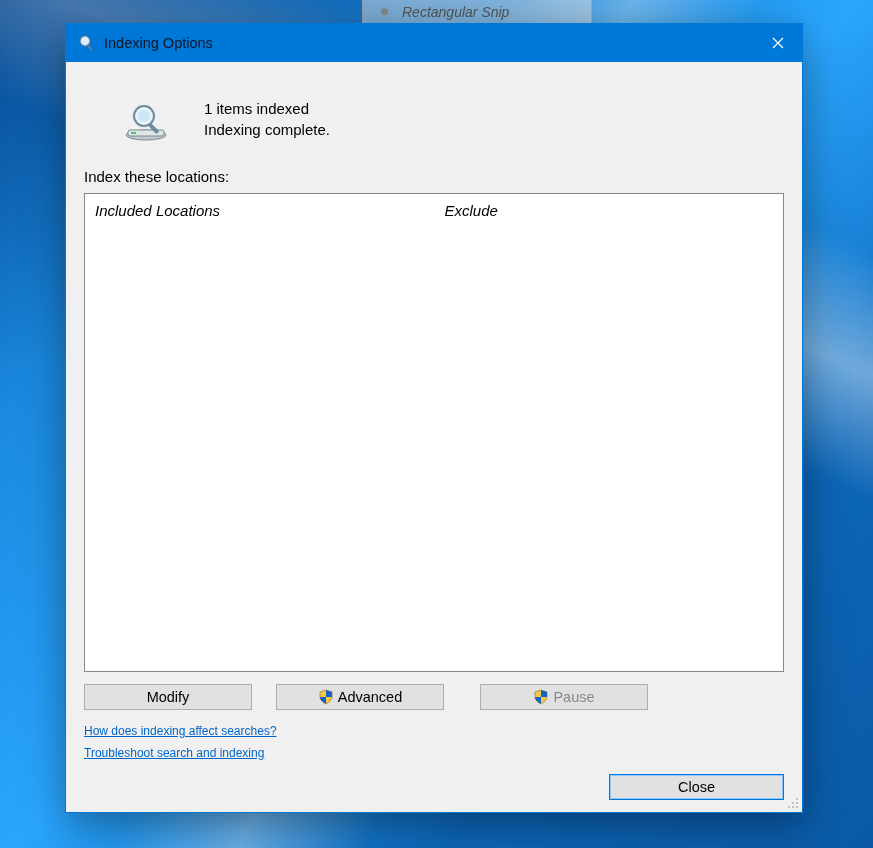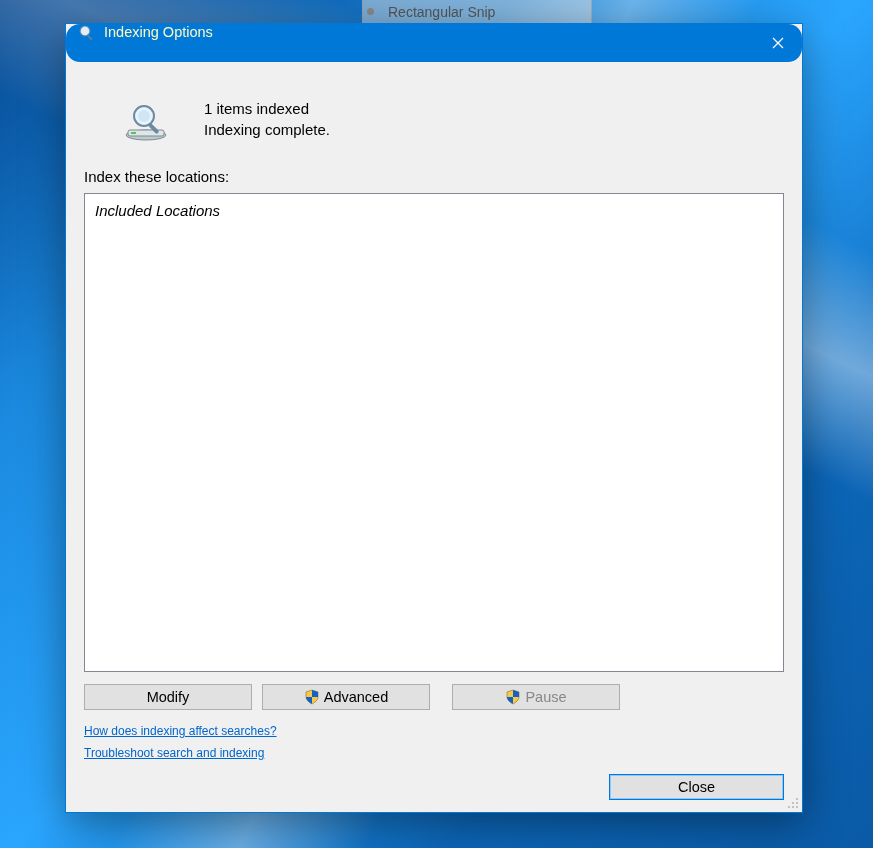--- a/index.html
+++ b/index.html
@@ -11,49 +11,49 @@
   .desktop::before {
     content: ""; position: absolute; inset: 0;
     background:
       linear-gradient(115deg, rgba(255,255,255,0) 40%, rgba(255,255,255,0.35) 50%, rgba(255,255,255,0) 60%),
       linear-gradient(155deg, rgba(0,50,120,0.4) 0%, rgba(0,50,120,0) 30%),
       linear-gradient(25deg, rgba(255,255,255,0) 60%, rgba(255,255,255,0.4) 70%, rgba(255,255,255,0) 80%);
   }
   .snip-remnant {
     position: absolute; left: 362px; top: 0; width: 230px; height: 24px;
     background: rgba(230,230,230,0.5); border: 1px solid rgba(160,160,160,0.6); border-top: none;
-    color: #555; font-size: 14px; display: flex; align-items: center; padding-left: 4px;
+    color: #555; font-size: 14px; display: flex; align-items: center; padding-left: 18px; font-style: italic;
   }
   .snip-remnant .dot { width: 7px; height: 7px; border-radius: 50%; background: #888; margin-right: 14px; }
   .window {
     position: absolute; left: 65px; top: 23px; width: 738px; height: 790px;
     background: #f0f0f0; box-shadow: 0 10px 40px rgba(0,0,0,0.4);
     display: flex; flex-direction: column; border: 1px solid #0078d7;
   }
   .titlebar {
-    height: 38px; background: #0078d7; color: #fef9c3; display: flex; 
-    padding-left: 12px; flex: 0 0 auto; border-radius: 14px;
+    height: 38px; background: #0078d7; color: #0f172a; display: flex; align-items: center;
+    padding-left: 12px; flex: 0 0 auto;
   }
   .titlebar .tb-icon { width: 18px; height: 18px; margin-right: 8px; }
   .titlebar .tb-title { font-size: 14.5px; font-weight: 400; flex: 1; }
   .titlebar .tb-close {
     width: 48px; height: 38px; display: flex; align-items: center; justify-content: center; cursor: default;
   }
   .content { flex: 1; padding: 18px 18px 12px 18px; display: flex; flex-direction: column; color: #000; }
   .status-row { display: flex; gap: 32px; padding: 10px 0 26px 36px; }
   .status-icon { width: 52px; height: 40px; margin-top: 12px; }
   .status-text { display: flex; flex-direction: column; gap: 4px; padding-top: 2px; margin-top: 8px; }
   .sect-label { margin-bottom: 8px; }
   .locations {
     flex: 1; border: 1px solid #828790; background: #fff; display: flex; min-height: 0;
   }
   .col { flex: 1; padding: 8px 10px; font-size: 15px; font-style: italic; }
   .col.left { flex: 1; border-right: 1px solid transparent; }
   .col-head { color: #000; }
-  .buttons-row { display: flex; gap: 10px; margin-top: 12px; }
+  .buttons-row { display: flex; gap: 24px; margin-top: 12px; }
   .btn {
     width: 168px; height: 26px; border: 1px solid #adadad; background: #e1e1e1;
     display: inline-flex; align-items: center; justify-content: center; gap: 4px;
     font-family: inherit; font-size: 14.5px; cursor: default;
   }
   .btn.disabled { color: #888; }
   .btn.pause { margin-left: 12px; }
   .shield { width: 16px; height: 16px; }
   .links { margin-top: 14px; display: flex; flex-direction: column; gap: 8px; }
   .link { color: #0066cc; text-decoration: underline; cursor: pointer; width: fit-content; font-size: 12px; }
@@ -111,20 +111,23 @@
           <div>Indexing complete.</div>
         </div>
       </div>
 
       <div class="sect-label">Index these locations:</div>
 
       <div class="locations">
         <div class="col left">
           <div class="col-head">Included Locations</div>
         </div>
+        <div class="col">
+          <div class="col-head">Exclude</div>
+        </div>
       </div>
 
       <div class="buttons-row">
         <button class="btn">
           <span>Modify</span>
         </button>
         <button class="btn">
           <span class="shield">
             <svg viewBox="0 0 16 16">
               <path d="M8 1 L14 3 V8 C14 12 8 15 8 15 C8 15 2 12 2 8 V3 Z" fill="#f7c948" stroke="#8a6d1d" stroke-width="0.6"></path>

